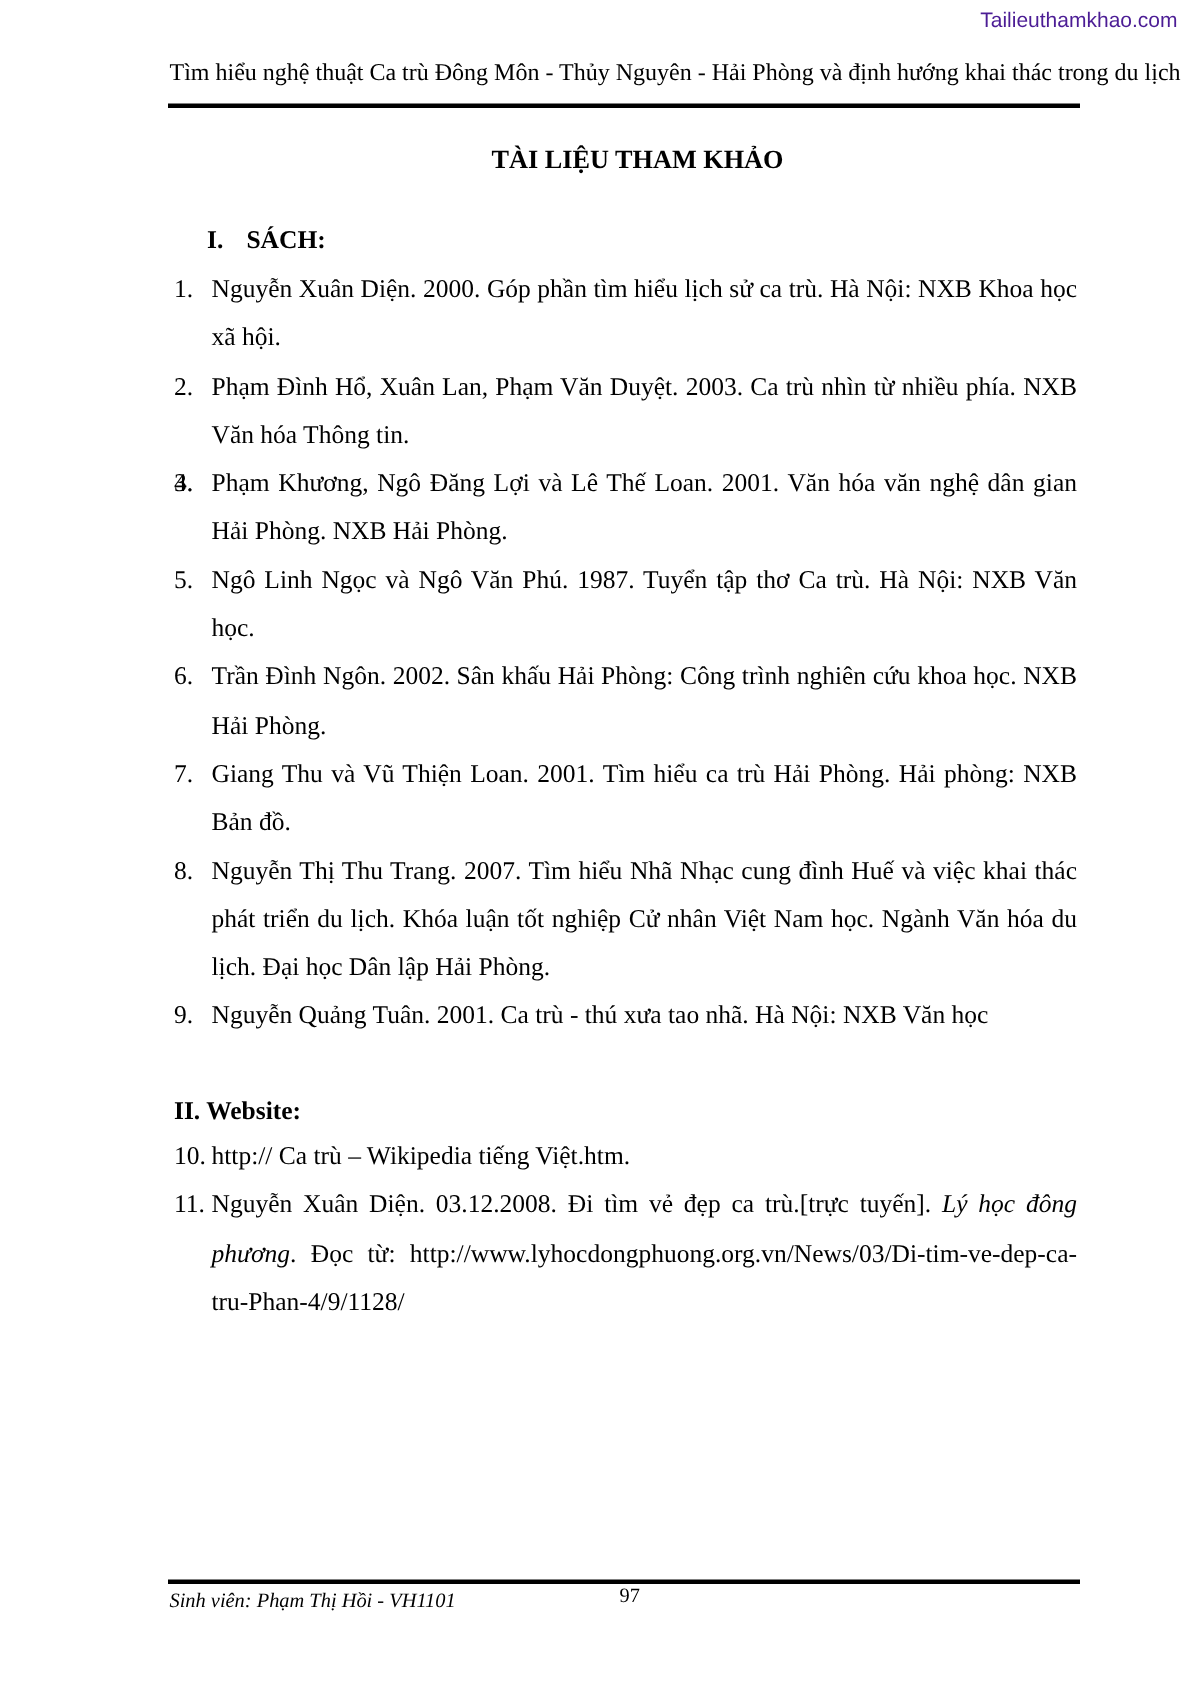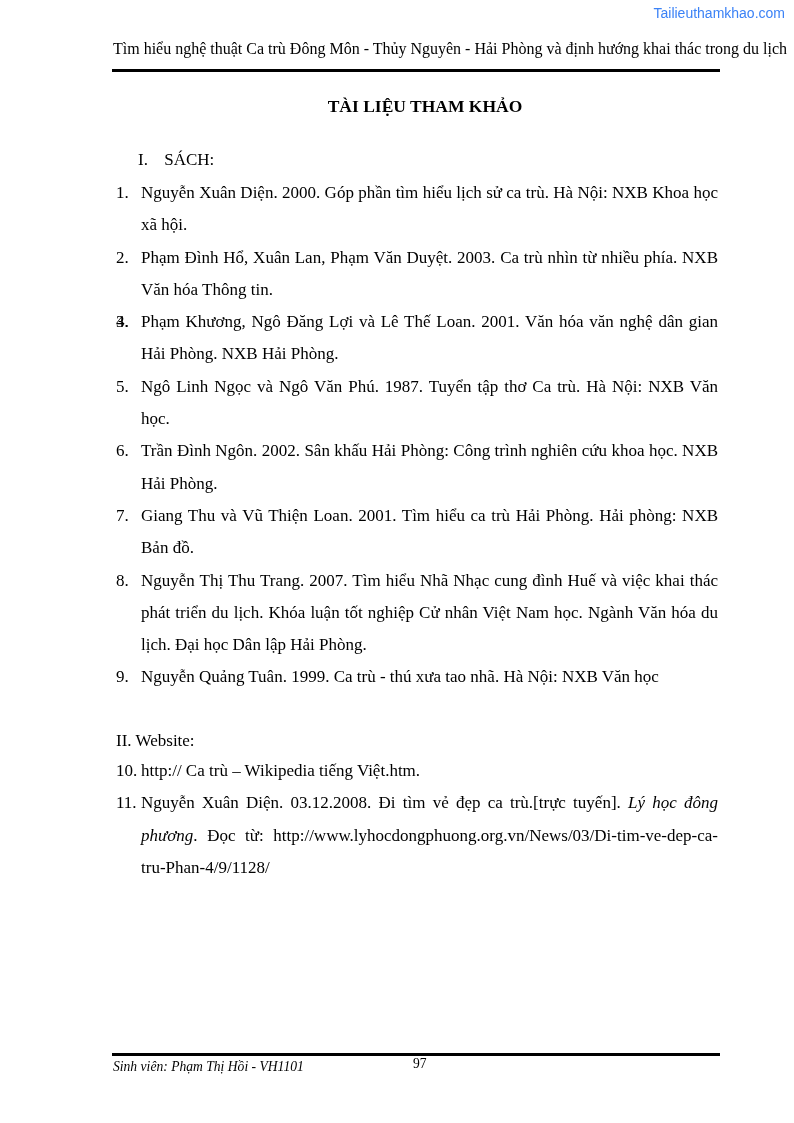--- a/index.html
+++ b/index.html
@@ -1,21 +1,21 @@
 <!DOCTYPE html>
 <html><head>
 <meta charset="utf-8">
 <style>
   html, body { margin: 0; padding: 0; background: #ffffff; }
   body { width: 794px; height: 1123px; position: relative; overflow: hidden; font-family: "Liberation Serif", "DejaVu Serif", serif; color: #000; }
-  .watermark { position: absolute; top: 5px; right: 9px; font-family: "Liberation Sans", "DejaVu Sans", sans-serif; font-size: 14px; color: #3b82f6; letter-spacing: 0px; }
+  .watermark { position: absolute; top: 5px; right: 9px; font-family: "Liberation Sans", "DejaVu Sans", sans-serif; font-size: 14px; color: #4c1d95; letter-spacing: 0px; }
   .header-text { position: absolute; left: 113px; top: 40px; width: 610px; font-size: 16px; white-space: nowrap; }
   .rule-top { position: absolute; left: 112px; top: 69px; width: 608px; height: 3px; background: #000; }
   .title { position: absolute; left: 0; width: 794px; top: 96px; text-align: center; font-weight: bold; font-size: 17.5px; padding-left: 28px; }
-  .section { position: absolute; font-weight: normal; font-size: 17px; }
+  .section { position: absolute; font-weight: bold; font-size: 17px; }
   .sec1 { left: 138px; top: 150px; }
   .sec1 .num { display: inline-block; width: 22px; }
   .sec2 { left: 116px; top: 731px; }
   .refs { position: absolute; left: 116px; width: 602px; font-size: 17px; line-height: 32.3px; }
   .ref { position: relative; padding-left: 25px; text-align: justify; text-align-last: left; }
   .ref .n { position: absolute; left: 0; top: 0; }
   .refs-books { top: 146px; }
   .refs-web { top: 755px; }
   i { font-style: italic; }
   .rule-bottom { position: absolute; left: 112px; top: 1053px; width: 608px; height: 3px; background: #000; }
@@ -39,21 +39,21 @@
 
 <div class="refs refs-books" style="top:177px;">
   <div class="ref"><span class="n">1.</span><span>Nguyễn Xuân Diện. 2000. Góp phần tìm hiểu lịch sử ca trù. Hà Nội: NXB Khoa học xã hội.</span></div>
   <div class="ref"><span class="n">2.</span><span>Phạm Đình Hổ, Xuân Lan, Phạm Văn Duyệt. 2003. Ca trù nhìn từ nhiều phía. NXB Văn hóa Thông tin.</span></div>
   <div class="ref"><span class="n">3.</span></div>
   <div class="ref"><span class="n">4.</span><span>Phạm Khương, Ngô Đăng Lợi và  Lê Thế Loan. 2001. Văn hóa văn nghệ dân gian Hải Phòng. NXB Hải Phòng.</span></div>
   <div class="ref"><span class="n">5.</span><span>Ngô Linh Ngọc và Ngô Văn Phú. 1987. Tuyển tập thơ Ca trù. Hà Nội: NXB Văn học.</span></div>
   <div class="ref"><span class="n">6.</span><span>Trần Đình Ngôn. 2002. Sân khấu Hải Phòng: Công trình nghiên cứu khoa học. NXB Hải Phòng.</span></div>
   <div class="ref"><span class="n">7.</span><span>Giang Thu và Vũ Thiện Loan. 2001. Tìm hiểu ca trù Hải Phòng. Hải phòng: NXB Bản đồ.</span></div>
   <div class="ref"><span class="n">8.</span><span>Nguyễn Thị Thu Trang. 2007. Tìm hiểu Nhã Nhạc cung đình Huế và việc khai thác phát triển du lịch. Khóa luận tốt nghiệp Cử nhân Việt Nam học. Ngành Văn hóa du lịch. Đại học Dân lập Hải Phòng.</span></div>
-  <div class="ref"><span class="n">9.</span><span>Nguyễn Quảng Tuân. 1999. Ca trù - thú xưa tao nhã. Hà Nội: NXB Văn học</span></div>
+  <div class="ref"><span class="n">9.</span><span>Nguyễn Quảng Tuân. 2001. Ca trù - thú xưa tao nhã. Hà Nội: NXB Văn học</span></div>
 </div>
 
 <div class="section sec2">
   <span>II.</span>
   <span>Website:</span>
 </div>
 
 <div class="refs refs-web" style="top:755px;">
   <div class="ref"><span class="n">10.</span><span>http:// Ca trù – Wikipedia tiếng Việt.htm.</span></div>
   <div class="ref"><span class="n">11.</span><span>Nguyễn Xuân Diện. 03.12.2008. Đi tìm vẻ đẹp ca trù.[trực tuyến]. </span><i>Lý học đông phương</i><span>. Đọc từ: http://www.lyhocdongphuong.org.vn/News/03/Di-tim-ve-dep-ca-tru-Phan-4/9/1128/</span></div>

